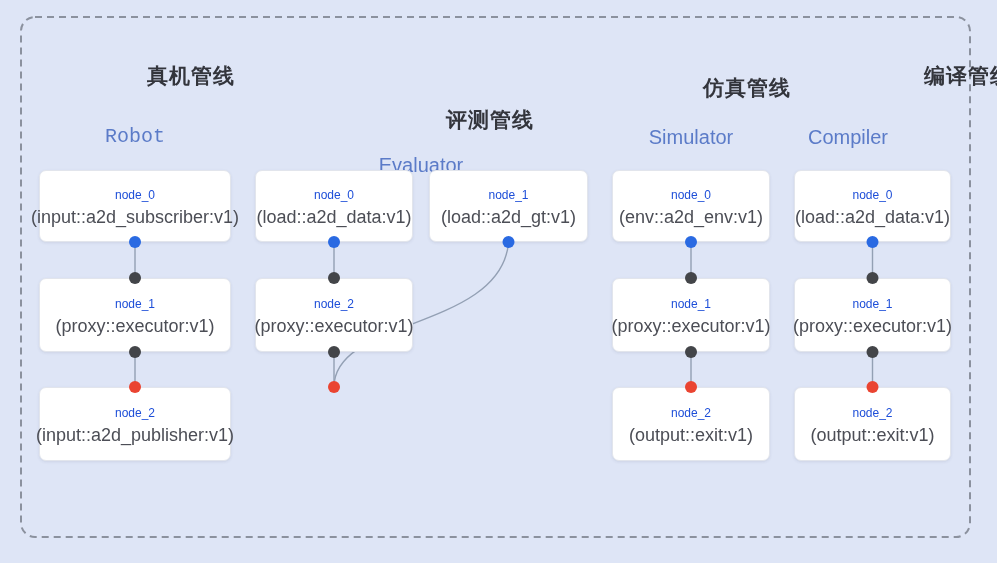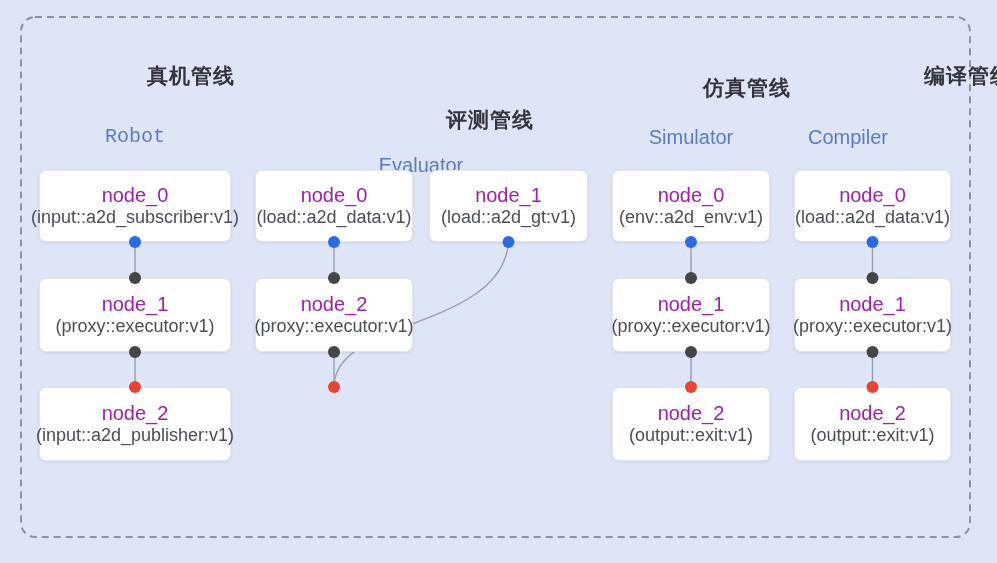--- a/index.html
+++ b/index.html
@@ -24,21 +24,21 @@
   }
   .node{
     position:absolute;z-index:2;
     background:#ffffff;
     border:1px solid #e2e5ec;
     border-radius:7px;
     box-shadow:0 1px 3px rgba(50,60,90,0.10);
     display:flex;flex-direction:column;align-items:center;justify-content:center;
     gap:7px;box-sizing:border-box;
   }
-  .nt{font-size:20px;color:#a21caf;line-height:15px;}
+  .nt{font-size:12px;color:#1d4ed8;line-height:15px;}
   .ns{font-size:18px;color:#4c4e56;line-height:14px;white-space:nowrap;}
 </style>
 </head>
 <body>
 
 <div id="stage">
 
   <svg id="edge-layer" width="997" height="563" viewBox="0 0 997 563">
     <rect x="21" y="17" width="949" height="520" rx="14" fill="none" stroke-width="2" stroke-dasharray="7 5" stroke="#8b919e"></rect>
 

